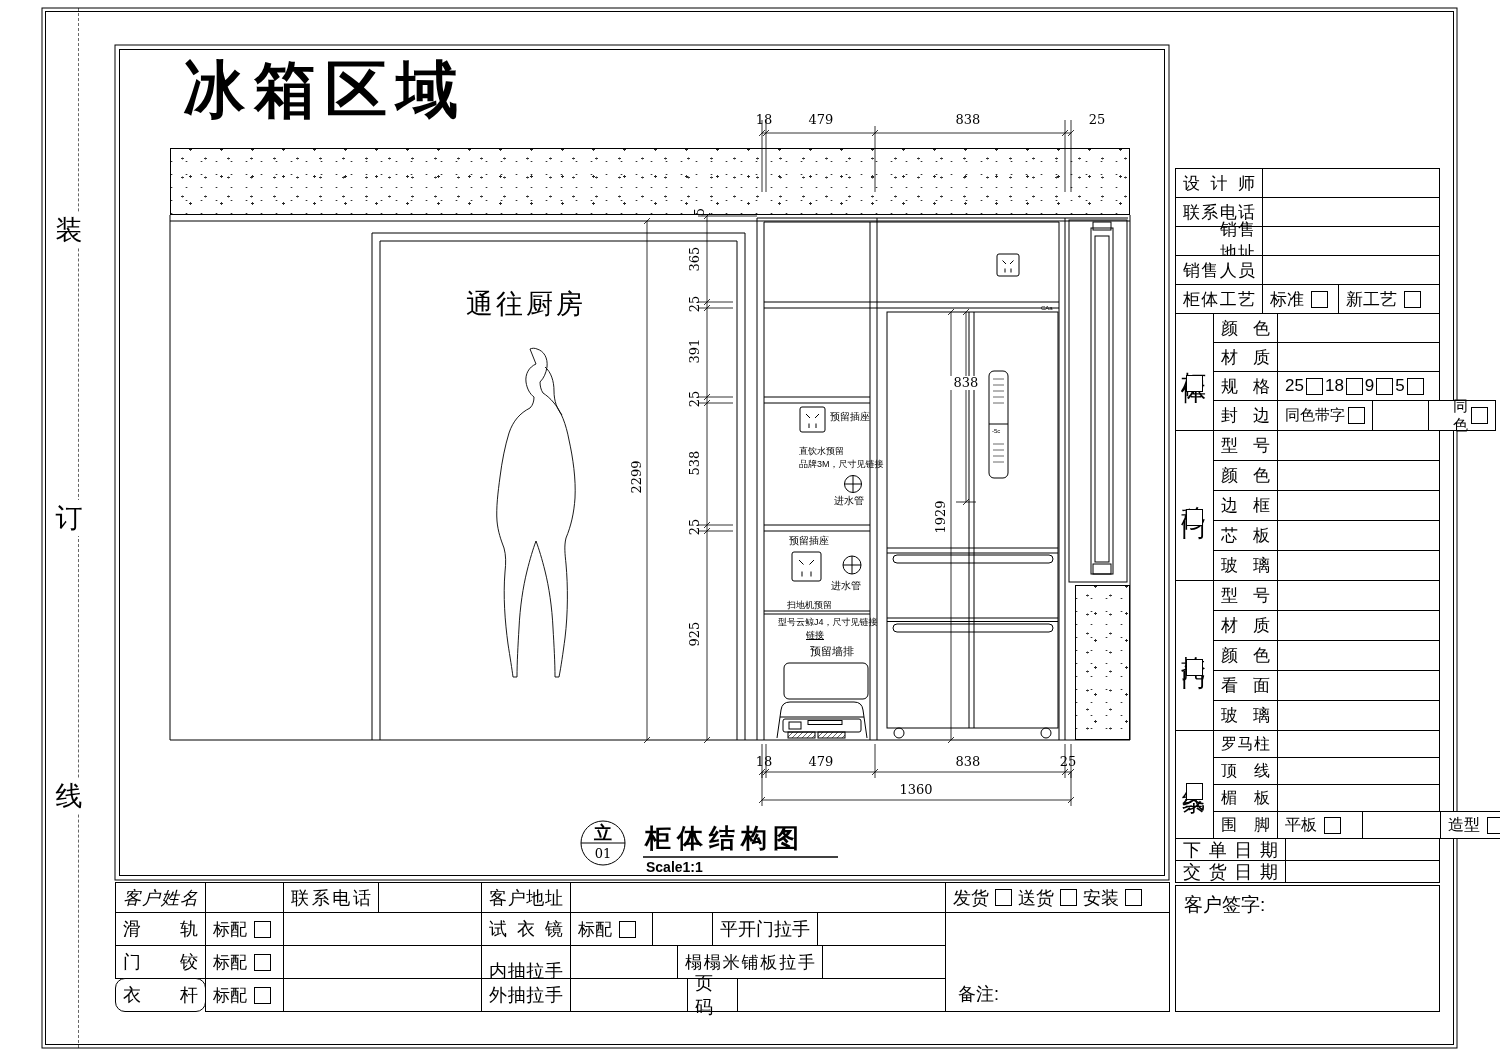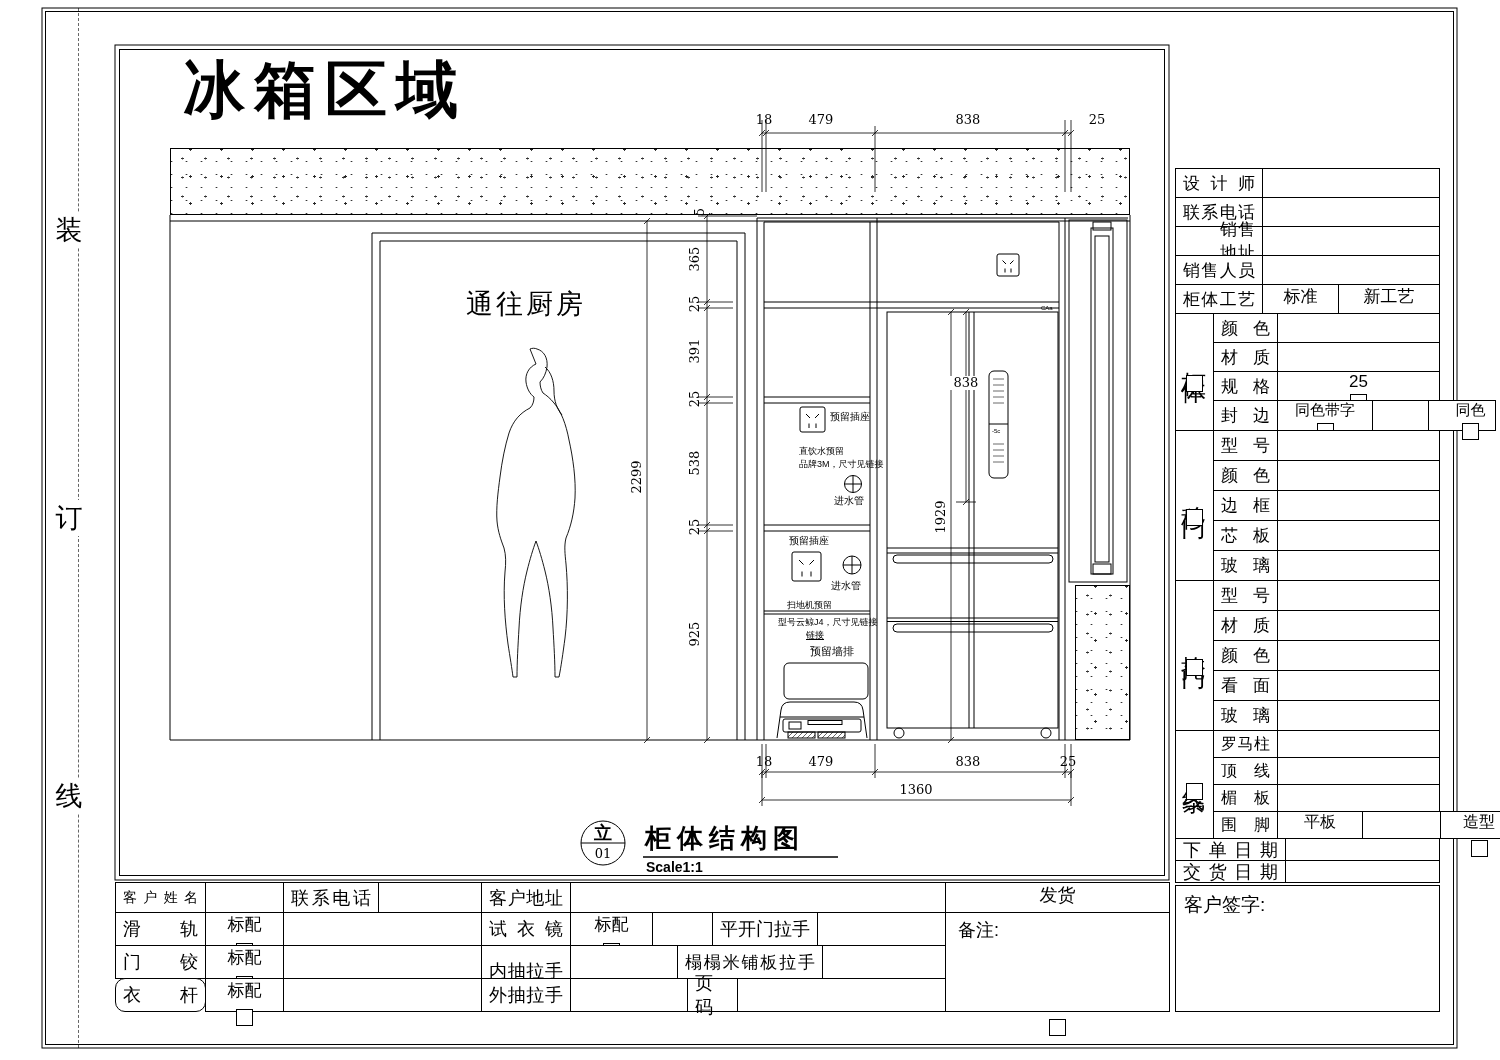--- a/index.html
+++ b/index.html
@@ -2,21 +2,21 @@
 <html><head>
 <meta charset="utf-8">
 <style>
   html,body{margin:0;padding:0;background:#fff;}
   body{width:1500px;height:1060px;position:relative;font-family:"Liberation Sans",sans-serif;color:#000;overflow:hidden;}
   .abs{position:absolute;}
   .cell{position:absolute;border:1px solid #000;box-sizing:border-box;display:flex;align-items:center;background:#fff;font-size:17px;}
   .pad{padding:0 7px;}
   .jspan{width:100%;text-align:justify;text-align-last:justify;}
   .cb{display:inline-block;width:15px;height:15px;border:1.6px solid #000;flex:none;background:#fff;}
-  .opts{gap:7px;flex-direction:column;}
+  .opts{gap:7px;}
   .dim{position:absolute;font:13px "DejaVu Serif",serif;text-align:center;line-height:14px;white-space:nowrap;}
   .dimv{position:absolute;width:60px;height:14px;font:13px "DejaVu Serif",serif;text-align:center;line-height:14px;transform:rotate(-90deg);}
   .note{position:absolute;font-size:9px;line-height:11px;white-space:nowrap;}
   .tiny{font-size:6px;line-height:6px;}
   .speckle{position:absolute;border:1px solid #000;box-sizing:border-box;
     background-image:radial-gradient(#333 1px,transparent 1.4px),radial-gradient(#333 .8px,transparent 1.1px),radial-gradient(#222 1.1px,transparent 1.5px);
     background-size:23px 19px,15px 13px,31px 27px;background-position:0 0,8px 6px,4px 14px;}
   .groupcell{flex-direction:column;justify-content:center;gap:9px;}
   .gname{writing-mode:vertical-rl;text-orientation:upright;font-size:25px;letter-spacing:7px;}
   .bindchar{position:absolute;left:54px;width:30px;text-align:center;font-size:27px;background:#fff;}
@@ -339,21 +339,21 @@
 <div class="cell" style="left:1285px;top:838px;width:155px;height:23px;"></div>
 <div class="cell pad" style="left:1175px;top:860px;width:111px;height:23px;font-size:18px;">
     <span class="jspan">交货日期</span>
   </div>
 <div class="cell" style="left:1285px;top:860px;width:155px;height:23px;"></div>
 
 <div class="cell" style="left:1175px;top:885px;width:265px;height:127px;align-items:flex-start;padding:6px 8px;font-size:19px;">
   <span>客户签字:</span>
 </div>
 
-<div class="cell pad" style="left:115px;top:882px;width:91px;height:31px;font-size:14px;">
+<div class="cell pad" style="left:115px;top:882px;width:91px;height:31px;font-size:18px;font-style:italic;">
     <span class="jspan">客户姓名</span>
   </div>
 <div class="cell" style="left:205px;top:882px;width:79px;height:31px;"></div>
 <div class="cell pad" style="left:283px;top:882px;width:96px;height:31px;font-size:18px;">
     <span class="jspan">联系电话</span>
   </div>
 <div class="cell" style="left:378px;top:882px;width:104px;height:31px;"></div>
 <div class="cell pad" style="left:481px;top:882px;width:90px;height:31px;font-size:18px;">
     <span class="jspan">客户地址</span>
   </div>
@@ -415,15 +415,15 @@
 <div class="cell" style="left:283px;top:978px;width:199px;height:34px;"></div>
 <div class="cell pad" style="left:481px;top:978px;width:90px;height:34px;font-size:18px;">
     <span class="jspan">外抽拉手</span>
   </div>
 <div class="cell" style="left:570px;top:978px;width:118px;height:34px;"></div>
 <div class="cell pad" style="left:687px;top:978px;width:51px;height:34px;font-size:18px;">
     <span class="jspan">页码</span>
   </div>
 <div class="cell" style="left:737px;top:978px;width:209px;height:34px;"></div>
 
-<div class="cell" style="left:945px;top:912px;width:225px;height:100px;align-items:flex-start;padding:5px 12px;font-size:18px;">
+<div class="cell" style="left:945px;top:912px;width:225px;height:100px;align-items:flex-end;padding:5px 12px;font-size:18px;">
   <span>备注:</span>
 </div>
 
 </body></html>

